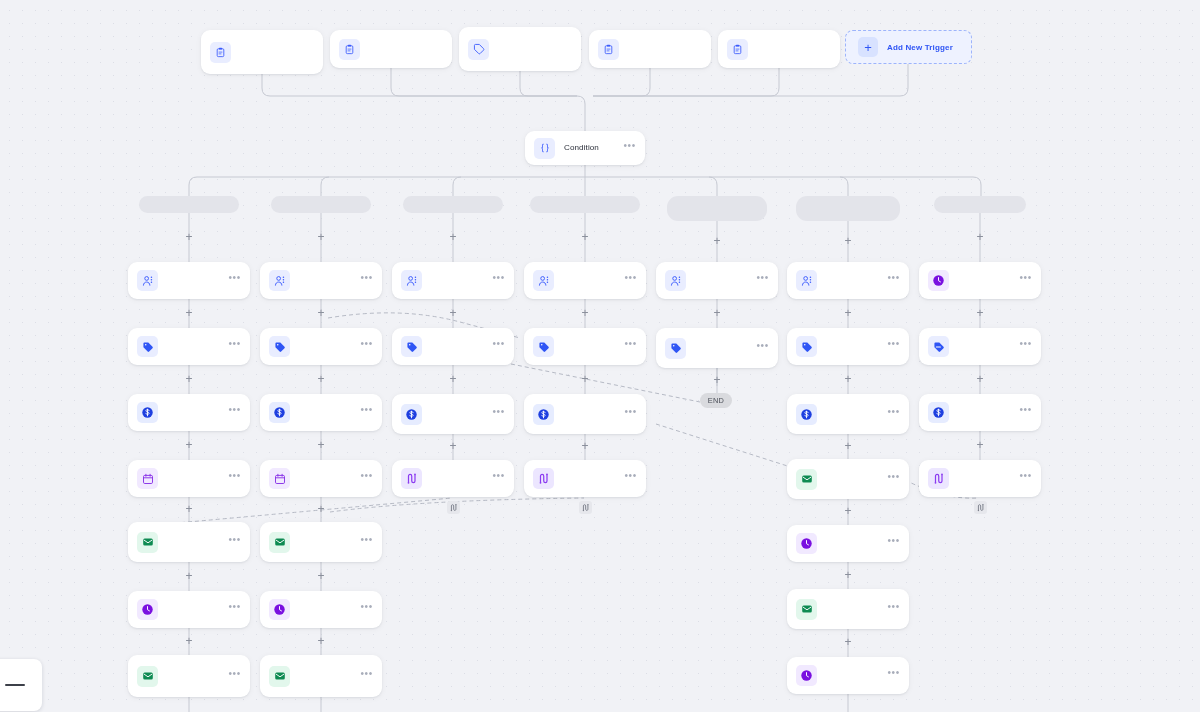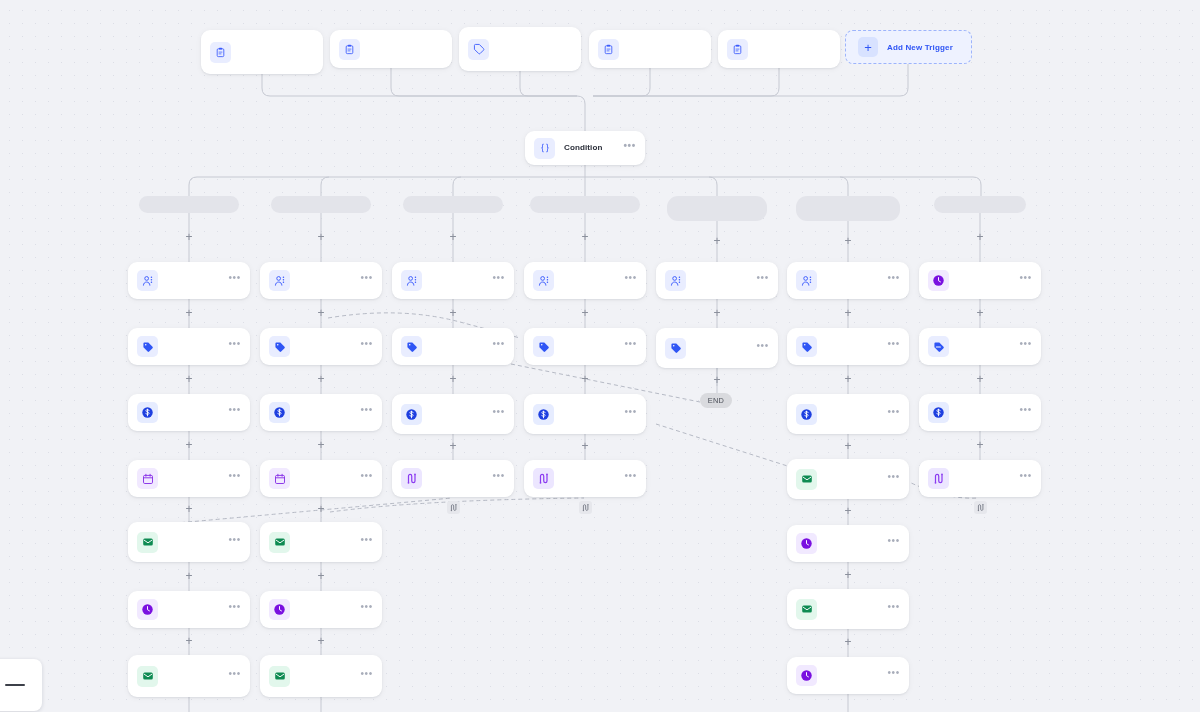--- a/index.html
+++ b/index.html
@@ -294,21 +294,21 @@
           <span class="t-name"></span>
         </span>
       </div>
     </div>
 
   <div class="addtrigger" id="add-trigger" style="left: 845px; top: 30px; width: 127px;">
     <span class="plusbox">+</span>
     <span class="at-label">Add New Trigger</span>
   </div>
 
-  <div class="node condition" id="condition-node" style="left: 525px; top: 131px; width: 120px; font-weight: bold;">
+  <div class="node condition" id="condition-node" style="left: 525px; top: 131px; width: 120px;">
     <span class="ico t-indigo">
       <svg width="12" height="12" viewBox="0 0 16 16">
           <path d="M6.2 2.2c-1.3 0-1.9.7-1.9 1.9v2c0 .9-.4 1.4-1.3 1.5v.8c.9.1 1.3.6 1.3 1.5v2c0 1.2.6 1.9 1.9 1.9v-1c-.6 0-.9-.3-.9-1v-2c0-1-.4-1.6-1.2-1.8 .8-.2 1.2-.8 1.2-1.8v-2c0-.7.3-1 .9-1zM9.8 2.2c1.3 0 1.9.7 1.9 1.9v2c0 .9.4 1.4 1.3 1.5v.8c-.9.1-1.3.6-1.3 1.5v2c0 1.2-.6 1.9-1.9 1.9v-1c.6 0 .9-.3.9-1v-2c0-1 .4-1.6 1.2-1.8-.8-.2-1.2-.8-1.2-1.8v-2c0-.7-.3-1-.9-1z" fill="#3b5bfd"></path>
         </svg>
     </span>
     <span class="txt">Condition</span>
     <span class="dots">•••</span>
   </div>
 
   <div id="branches-layer">

